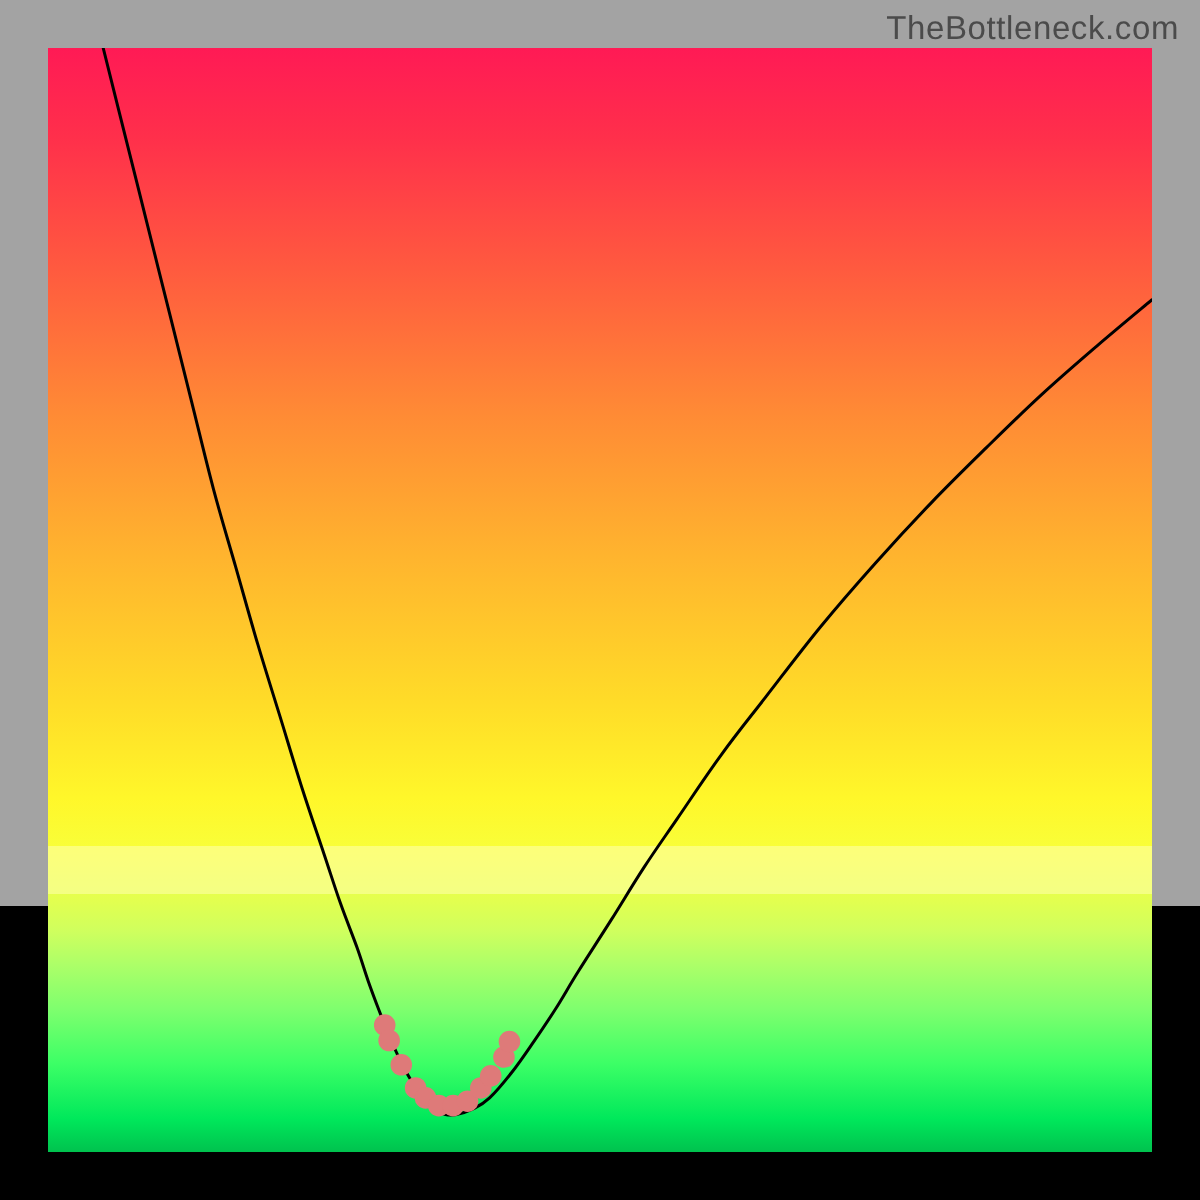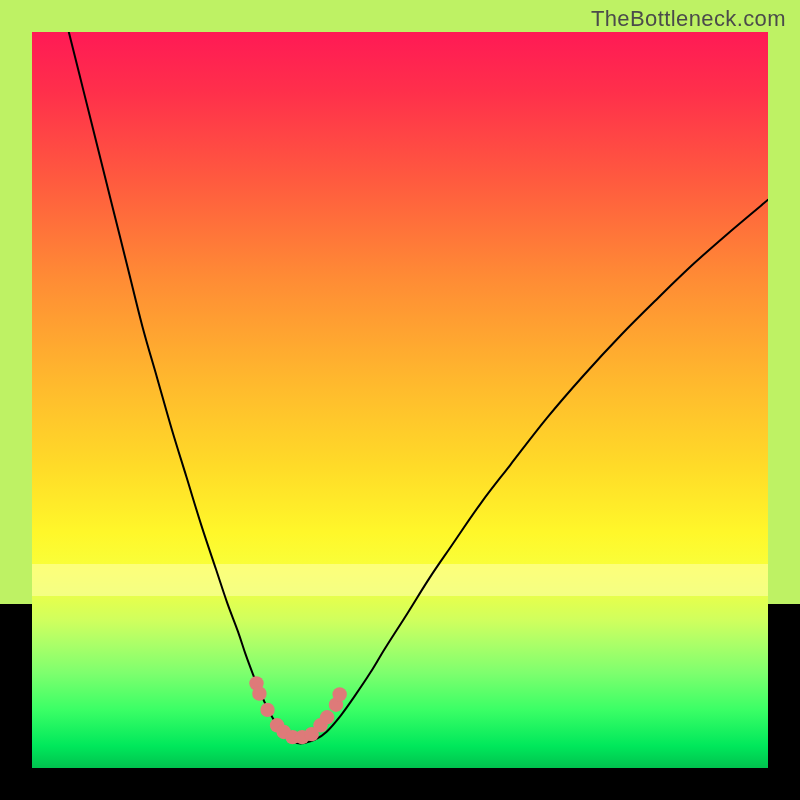--- a/index.html
+++ b/index.html
@@ -10,21 +10,21 @@
     overflow: hidden;
     background: #000;
     font-family: Arial, Helvetica, sans-serif;
   }
   .frame {
     position: absolute;
     left: 0;
     top: 0;
     width: 800px;
     height: 604px;
-    background: #bef264;
+    background: #a3a3a3;
   }
   .plot {
     position: absolute;
     left: 32px;
     top: 32px;
     width: 736px;
     height: 736px;
     overflow: hidden;
   }
   .gradient-bg {

